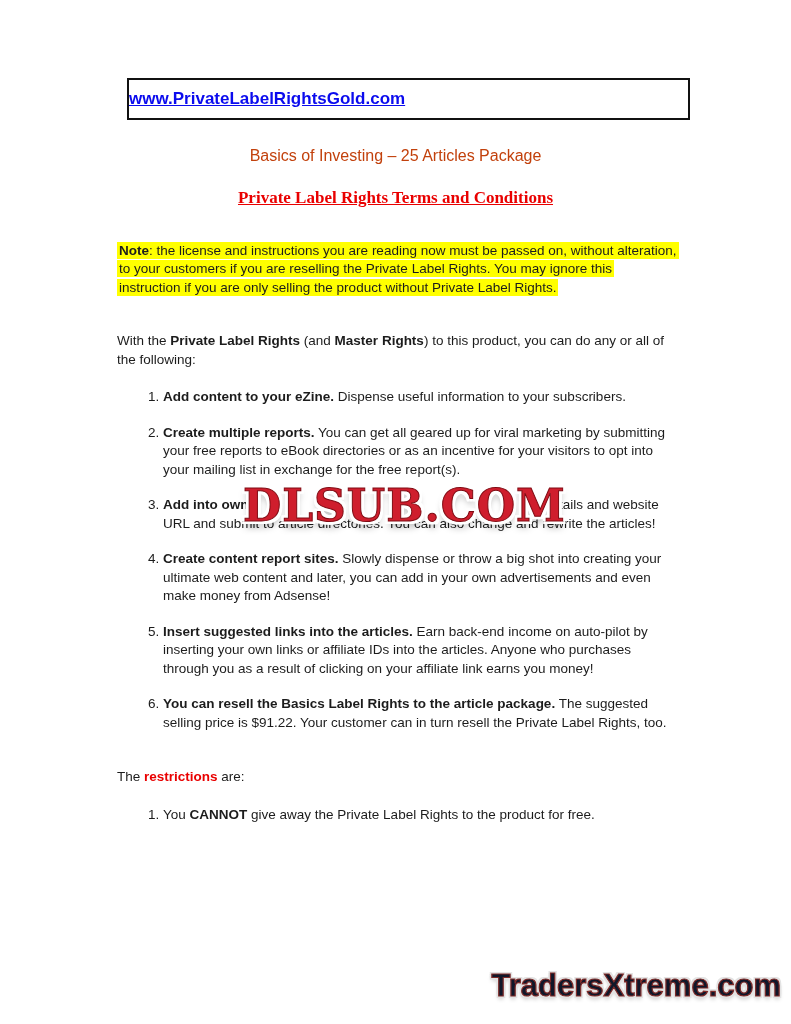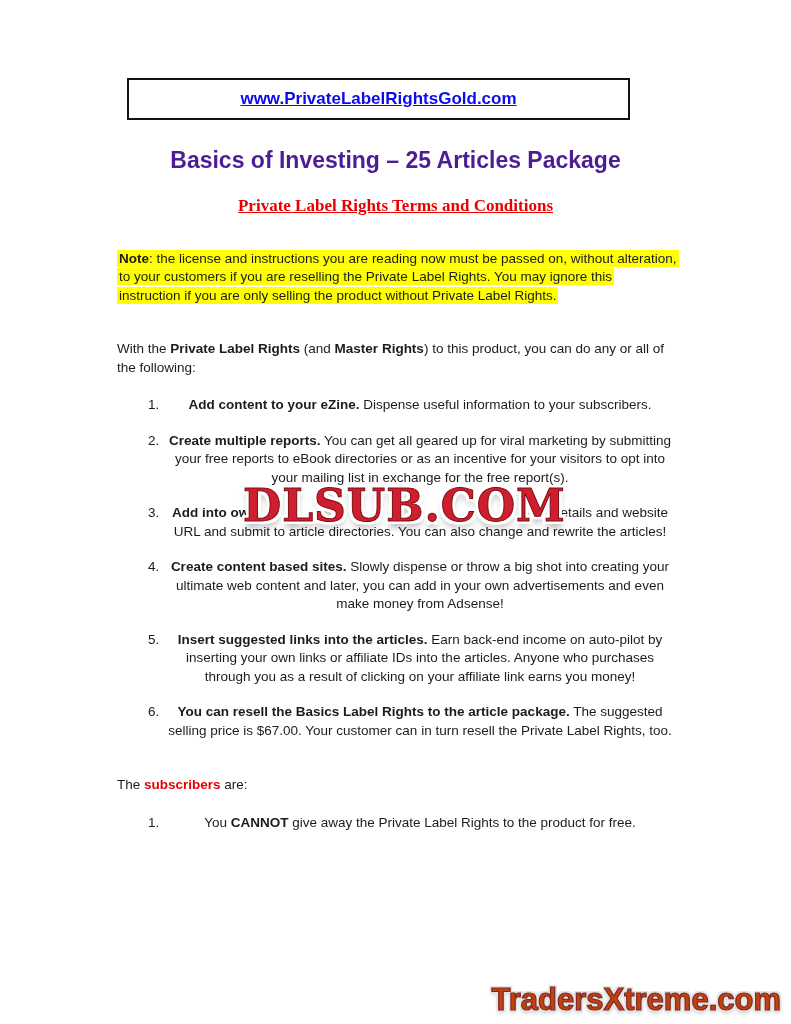--- a/index.html
+++ b/index.html
@@ -11,71 +11,71 @@
   }
   
   .top-logo {
     position:absolute; top:2px; right:8px;
     font-size:48px; font-weight:bold; letter-spacing:0;
     background:linear-gradient(180deg,#2c2c2c 10%,#3a3436 55%,#8a5a58 88%,#a97c78 100%);
     -webkit-background-clip:text; background-clip:text; color:transparent;
   }
   
   .url-box {
-    margin:78px 0 0 127px; width:503px; height:42px;
-    border:2px solid #111; display:flex; align-items:center; justify-content:center;
+    margin:78px 0 0 127px; width:563px; height:42px;
+    border:2px solid #111; display:flex; align-items:center; 
   }
   .url-link {
     color:#0b0bee; font-weight:bold; font-size:17px;
     text-decoration:underline; cursor:pointer;
   }
   .title {
     margin-top:27px; text-align:center;
-    color:#4c1d95; font-size:23px; font-weight:bold; line-height:1.15;
+    color:#c2410c; font-size:16px; font-weight:normal; line-height:1.15;
   }
   .subtitle {
     margin-top:23px; text-align:center;
     color:#e90000; font-size:17px; font-weight:bold; text-decoration:underline; line-height:1.15;font-family:Liberation Serif, serif;
   }
   .content {
     margin:34px 0 0 117px; width:560px;
     font-size:13.5px; line-height:18.5px;
   }
   .hl {
     background:#ffff00; padding:1px 2px;
     -webkit-box-decoration-break:clone; box-decoration-break:clone;
   }
   .note-label { font-weight:bold; }
   .intro { margin-top:35px; }
   .olist { margin-top:19px; }
   .li { display:flex; margin-bottom:17px; }
   .li:last-child { margin-bottom:0; }
   .num { flex:0 0 15px; margin-left:31px; }
-  .txt { flex:1; max-width:514px;text-align:center; }
+  .txt { flex:1; max-width:514px; }
   b { font-weight:bold; }
   .restrict { margin-top:36px; }
   .red { color:#e90000; font-weight:bold; }
   .wm-gap { display:inline-block; width:288px; height:1px; }
   
   .watermark {
     position:absolute; left:243px; top:484px;
     font-family:"DejaVu Serif", serif; font-weight:bold;
     font-size:44px; letter-spacing:1px; line-height:1;
     color:#cf1e2d;
     -webkit-text-stroke:1px #7e0a12;
     text-shadow:
       -3px -3px 0 #ffffff, 3px -3px 0 #ffffff, -3px 3px 0 #ffffff, 3px 3px 0 #ffffff,
       -3px 0 0 #ffffff, 3px 0 0 #ffffff, 0 -3px 0 #ffffff, 0 3px 0 #ffffff,
       0 6px 7px rgba(0,0,0,0.35);
   }
   
   .footer-logo {
-    position:absolute; right:10px; bottom:6px;
+    position:absolute; right:10px; bottom:20px;
     font-size:31px; font-weight:bold; letter-spacing:0;
-    color:#c2410c;
+    color:#0f172a;
     -webkit-text-stroke:1.2px #7e2a28;
     text-shadow:
       -2px -2px 0 #e3e3e3, 2px -2px 0 #e3e3e3, -2px 2px 0 #e3e3e3, 2px 2px 0 #e3e3e3,
       -2px 0 0 #e3e3e3, 2px 0 0 #e3e3e3, 0 -2px 0 #e3e3e3, 0 2px 0 #e3e3e3,
       0 3px 4px rgba(0,0,0,0.25);
   }
 </style>
 </head>
 <body>
 
@@ -107,36 +107,36 @@
         <span class="txt"><b>Create multiple reports.</b><span> You can get all geared up for viral marketing by submitting your free reports to eBook directories or as an incentive for your visitors to opt into your mailing list in exchange for the free report(s).</span></span>
       </div>
 
       <div class="li">
         <span class="num">3.</span>
         <span class="txt"><b>Add into own</b> <span class="wm-gap"></span> <span>details and website URL and submit to article directories. You can also change and rewrite the articles!</span></span>
       </div>
 
       <div class="li">
         <span class="num">4.</span>
-        <span class="txt"><b>Create content based sites.</b><span> Slowly dispense or throw a big shot into creating your ultimate web content and later, you can add in your own advertisements and even make money from Adsense!</span></span>
+        <span class="txt"><b>Create content report sites.</b><span> Slowly dispense or throw a big shot into creating your ultimate web content and later, you can add in your own advertisements and even make money from Adsense!</span></span>
       </div>
 
       <div class="li">
         <span class="num">5.</span>
         <span class="txt"><b>Insert suggested links into the articles.</b><span> Earn back-end income on auto-pilot by inserting your own links or affiliate IDs into the articles. Anyone who purchases through you as a result of clicking on your affiliate link earns you money!</span></span>
       </div>
 
       <div class="li">
         <span class="num">6.</span>
-        <span class="txt"><b>You can resell the Basics Label Rights to the article package.</b><span> The suggested selling price is $67.00. Your customer can in turn resell the Private Label Rights, too.</span></span>
+        <span class="txt"><b>You can resell the Basics Label Rights to the article package.</b><span> The suggested selling price is $91.22. Your customer can in turn resell the Private Label Rights, too.</span></span>
       </div>
 
     </div>
 
-    <p class="restrict"><span>The </span><b class="red">subscribers</b><span> are:</span></p>
+    <p class="restrict"><span>The </span><b class="red">restrictions</b><span> are:</span></p>
 
     <div class="olist">
       <div class="li">
         <span class="num">1.</span>
         <span class="txt"><span>You </span><b>CANNOT</b><span> give away the Private Label Rights to the product for free.</span></span>
       </div>
     </div>
 
   </div>
 

